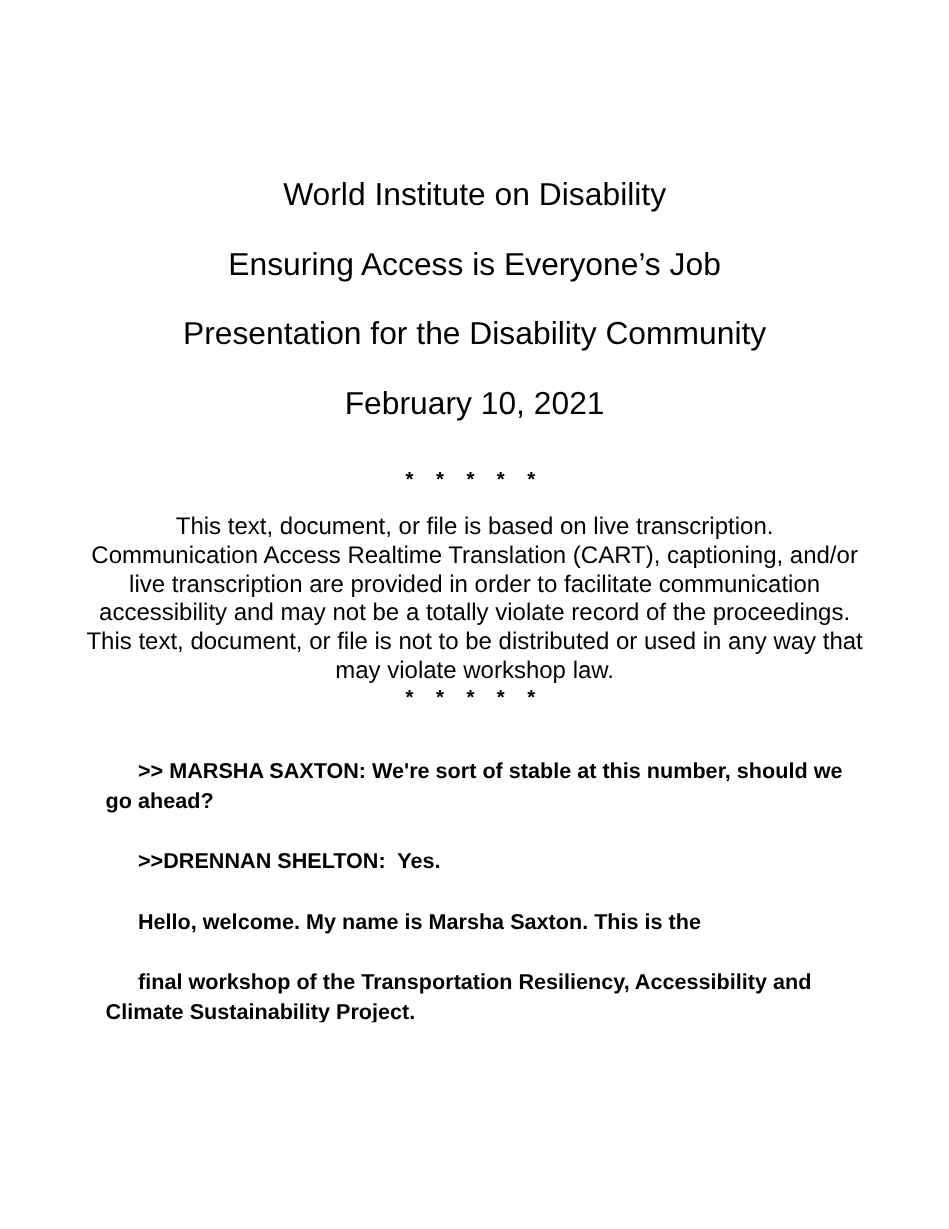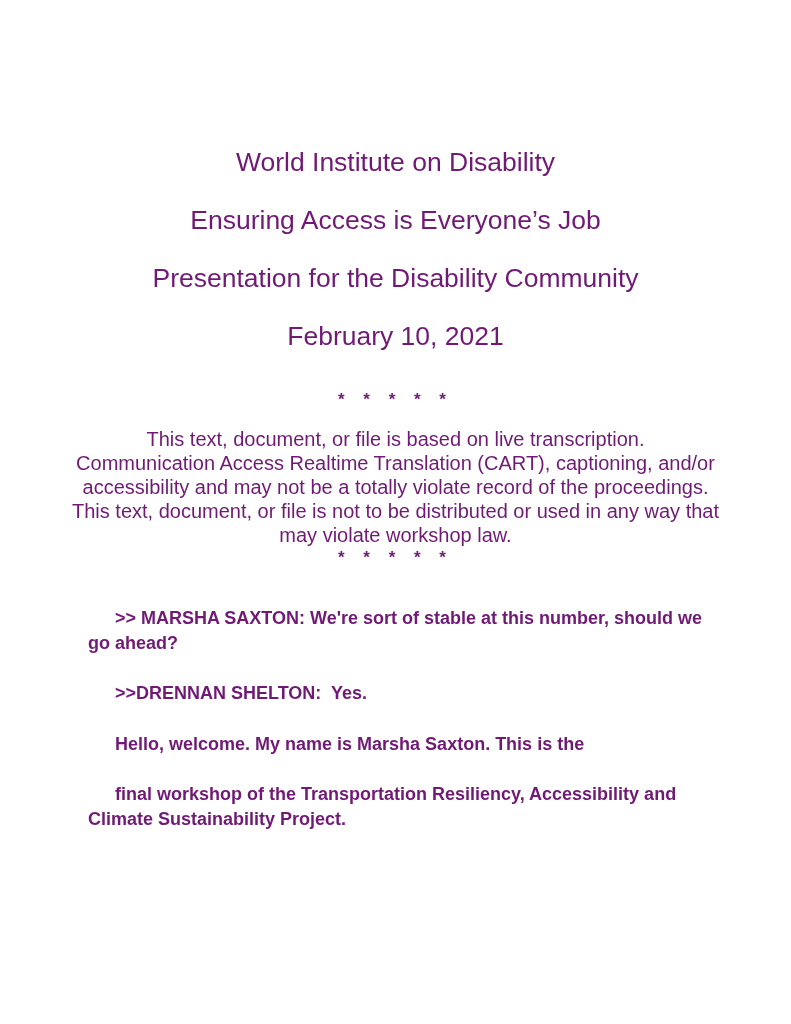--- a/index.html
+++ b/index.html
@@ -8,21 +8,21 @@
     background: #ffffff;
   }
   .page {
     position: relative;
     width: 791px;
     height: 852px;
     margin: 0 auto;
     background: #ffffff;
     overflow: hidden;
     font-family: "Liberation Sans", sans-serif;
-    color: #701a75;
+    color: #000000;
   }
   .headings {
     padding-top: 146px;
     text-align: center;
   }
   .heading {
     font-size: 26.5px;
     line-height: 32px;
     margin-bottom: 26px;
     font-weight: 400;
@@ -115,20 +115,21 @@
     <div class="heading">Ensuring Access is Everyone’s Job</div>
     <div class="heading">Presentation for the Disability Community</div>
     <div class="heading">February 10, 2021</div>
   </div>
 
   <div class="separator first">* * * * *</div>
 
   <div class="disclaimer">
     <div class="line">This text, document, or file is based on live transcription.</div>
     <div class="line">Communication Access Realtime Translation (CART), captioning, and/or</div>
+    <div class="line">live transcription are provided in order to facilitate communication</div>
     <div class="line">accessibility and may not be a totally violate record of the proceedings.</div>
     <div class="line">This text, document, or file is not to be distributed or used in any way that</div>
     <div class="line">may violate workshop law.</div>
   </div>
 
   <div class="separator second">* * * * *</div>
 
   <div class="body-text">
     <div class="para">
       <div class="line indent">&gt;&gt; MARSHA SAXTON: We're sort of stable at this number, should we</div>

